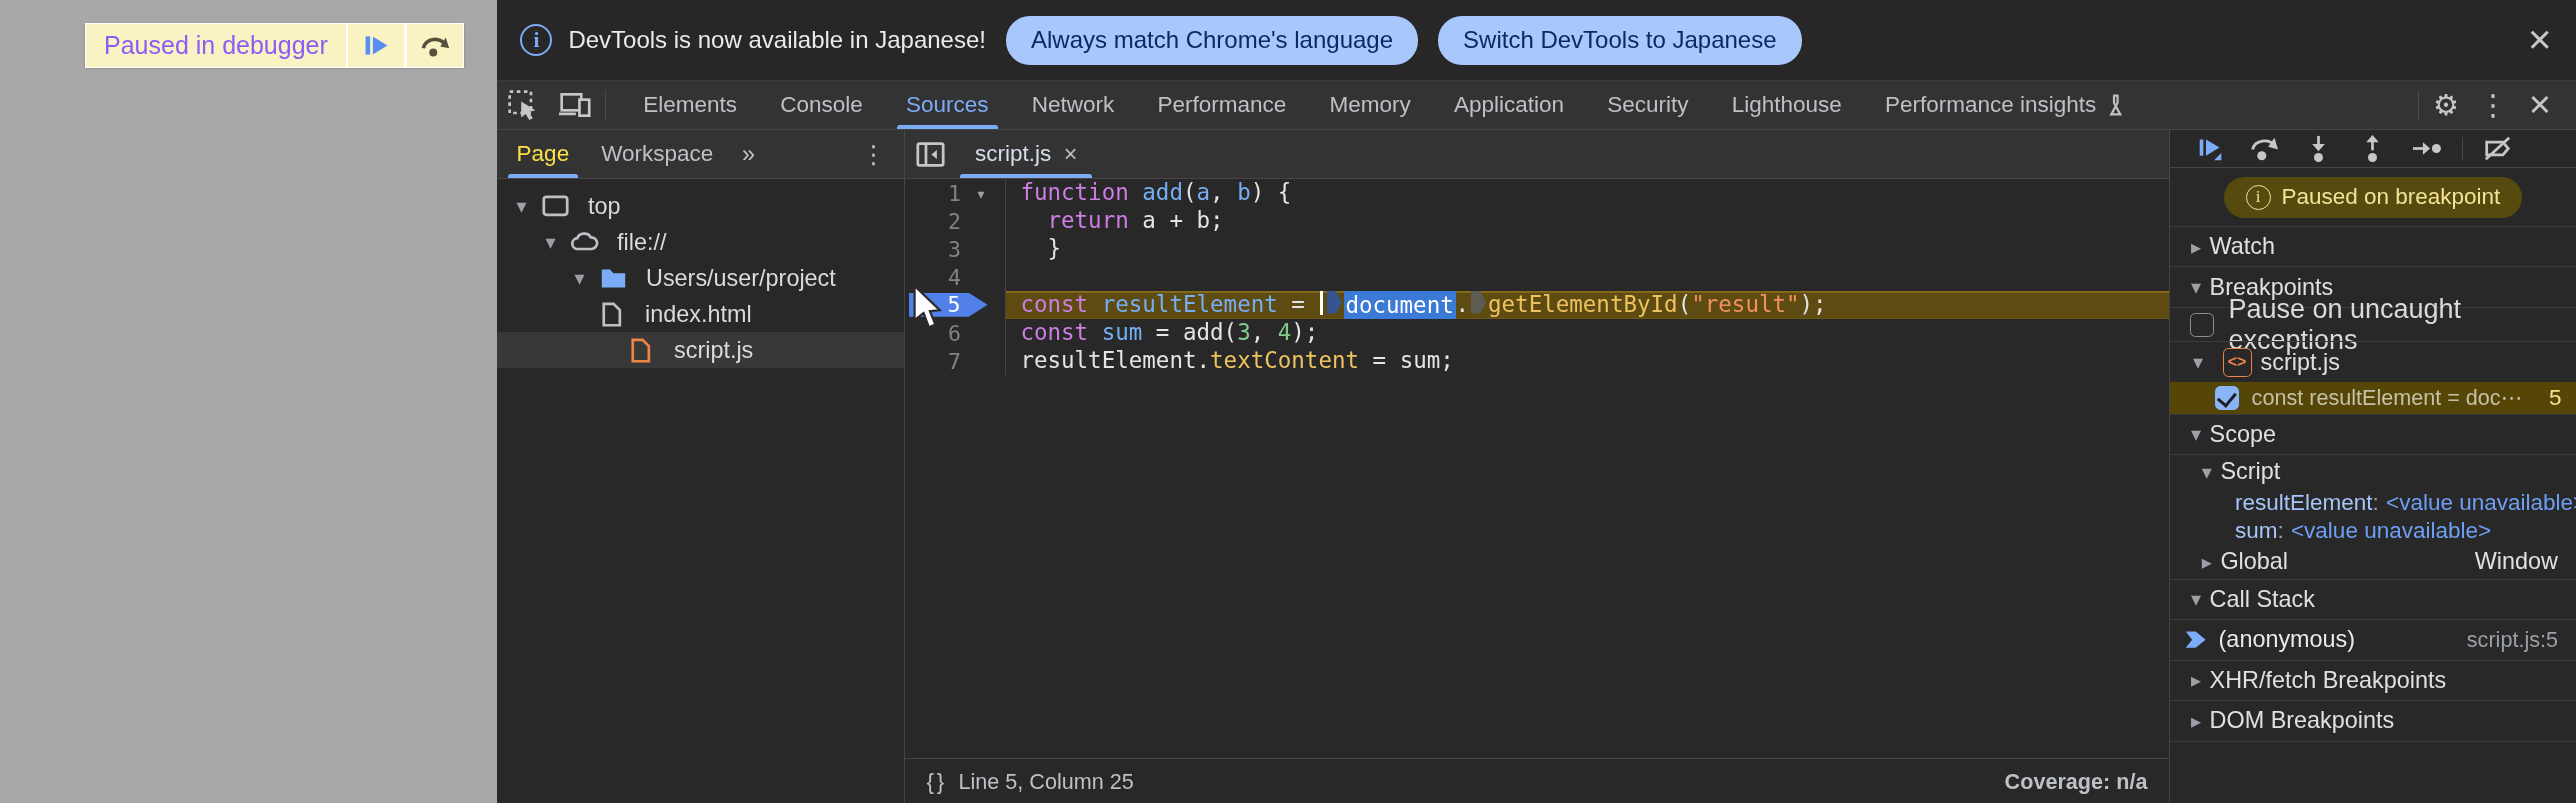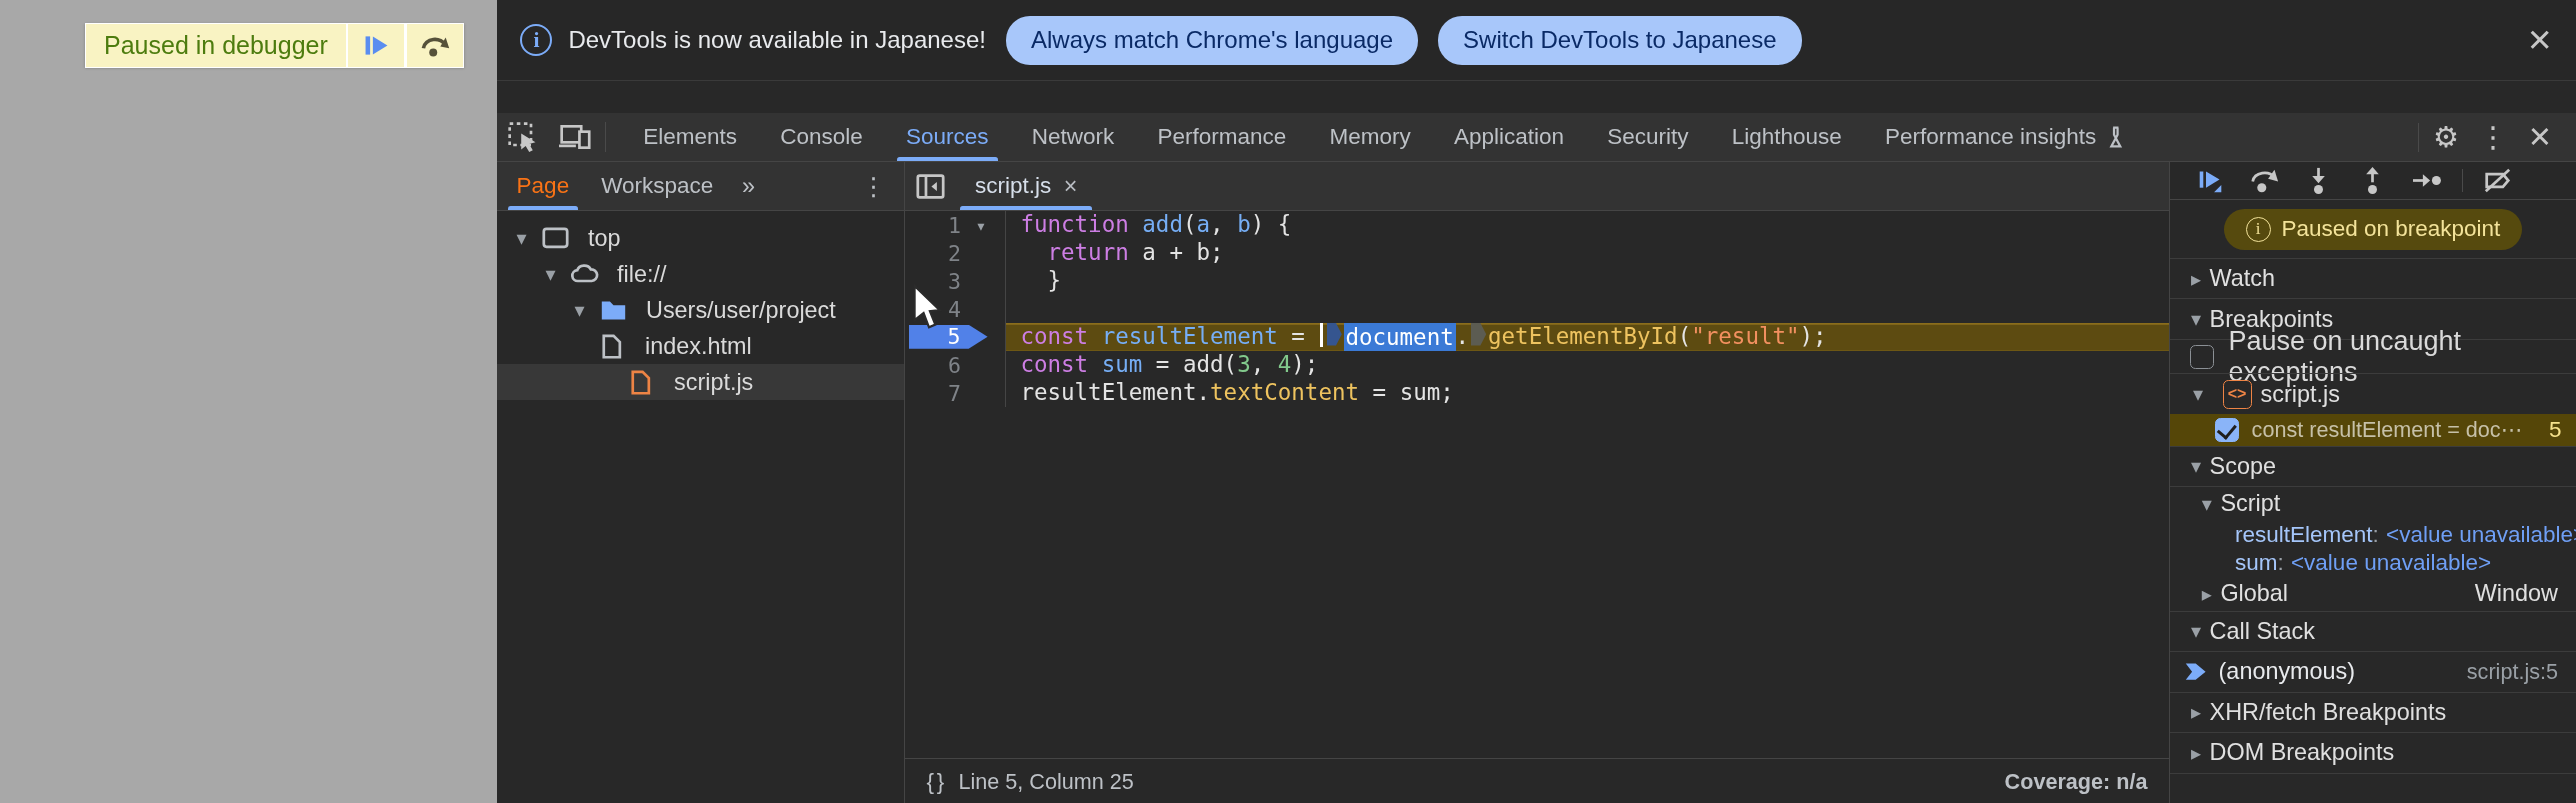--- a/index.html
+++ b/index.html
@@ -5,21 +5,21 @@
   * { margin:0; padding:0; box-sizing:border-box; }
   html,body { width:2576px; height:804px; background:#a8a8a8; overflow:hidden; }
   body { font-family:"Liberation Sans", sans-serif; }
   #root { position:relative; width:2576px; height:804px; background:#a8a8a8; }
 
   
   .paused-banner { position:absolute; left:85px; top:22.5px; height:45px; display:flex; background:#ffffff;
                    border:1.8px solid #ffffff; box-shadow:0 0.9px 2.7px rgba(0,0,0,.25); }
   .paused-banner .seg { background:#f9f3c3; display:flex; align-items:center; justify-content:center; }
   .paused-banner .seg + .seg { margin-left:2.7px; }
-  .pb-text { padding:0 18px; font-size:25px; color:#4d7c0f; white-space:nowrap; }
+  .pb-text { padding:0 18px; font-size:25px; color:#8b5cf6; white-space:nowrap; }
   .pb-btn { width:56px; }
 
   
   .devtools { position:absolute; left:497px; top:0; width:2079px; height:804px; background:#282828;
               display:flex; flex-direction:column; color:#cdcdcd; }
 
   
   .infobar { height:81px; flex:0 0 81px; background:#272727; border-bottom:0.9px solid #3a3a3a;
              display:flex; align-items:center; padding-left:23.4px; position:relative; }
   .info-circle { width:32px; height:32px; border:2.7px solid #7cacf8; border-radius:50%; color:#7cacf8;
@@ -29,42 +29,42 @@
   .pill-btn { margin-left:20px; height:49px; border-radius:24px; background:#a8c7fa; color:#0a2a66;
               font-size:24px; display:flex; align-items:center; padding:0 25px; white-space:nowrap; cursor:pointer; }
   .ghost-btn { margin-left:20px; height:49px; border-radius:24px; background:transparent; color:#bdc1c6;
                border:1.8px solid #2e7cc3; font-size:24px; display:flex; align-items:center; padding:0 23.4px;
                white-space:nowrap; cursor:pointer; }
   .infobar-close { position:absolute; right:23.4px; top:50%; transform:translateY(-50%); font-size:31px;
                    color:#c7c7c7; cursor:pointer; }
 
   
   .main-toolbar { height:49px; flex:0 0 49px; background:#333333; border-bottom:0.9px solid #454545;
-                  display:flex; align-items:stretch;margin-top:32px; }
+                  display:flex; align-items:stretch; }
   .tool-icon { width:52px; display:flex; align-items:center; justify-content:center; cursor:pointer; }
   .vdiv { width:0.9px; background:#4a4a4a; margin:9px 3.6px; }
   .main-tabs { display:flex; align-items:stretch; margin-left:12.6px; }
   .main-tab { display:flex; align-items:center; padding:0 21.6px; font-size:22.5px; color:#bdc1c6;
               position:relative; cursor:pointer; white-space:nowrap; gap:9px; }
   .main-tab.active { color:#7cacf8; }
   .main-tab.active::after { content:""; position:absolute; left:12.6px; right:12.6px; bottom:0; height:4.5px;
                             background:#7cacf8; border-radius:2.7px 2.7px 0 0; }
   .toolbar-right { margin-left:auto; display:flex; align-items:center; padding-right:12.6px; }
   .tb-glyph { width:47px; text-align:center; font-size:29px; color:#c7c7c7; cursor:pointer; }
 
   
   .content { flex:1; display:flex; min-height:0; }
 
   
   .sidebar { width:408px; flex:0 0 408px; border-right:0.9px solid #454545; display:flex; flex-direction:column; background:#282828; }
   .sidebar-header { height:49px; flex:0 0 49px; background:#333333; border-bottom:0.9px solid #454545;
                     display:flex; align-items:center; padding:0 3.6px; }
   .side-tab { font-size:22.5px; color:#bdc1c6; padding:0 16px; height:100%; display:flex; align-items:center;
               position:relative; cursor:pointer; }
-  .side-tab.active { color:#f97316;text-align:right; }
+  .side-tab.active { color:#fde047;text-align:right; }
   .side-tab.active::after { content:""; position:absolute; left:7.2px; right:7.2px; bottom:0; height:4.5px;
                             background:#7cacf8; border-radius:2.7px 2.7px 0 0; }
   .side-more { font-size:23.4px; color:#bdc1c6; padding:0 12.6px; cursor:pointer; }
   .side-menu { margin-left:auto; font-size:25px; color:#bdc1c6; padding:0 14.4px; cursor:pointer; }
   .tree { padding-top:9px; font-size:23.4px; color:#dadada; }
   .tree-row { height:36px; display:flex; align-items:center; cursor:pointer; white-space:nowrap; }
   .tree-row.selected { background:#383838; }
   .twisty { width:31px; text-align:center; font-size:20px; color:#9aa0a6; flex:0 0 31px; }
   .tree-ico { width:36px; flex:0 0 36px; display:flex; align-items:center; justify-content:center; }
   .tree-label { margin-left:15px; }

